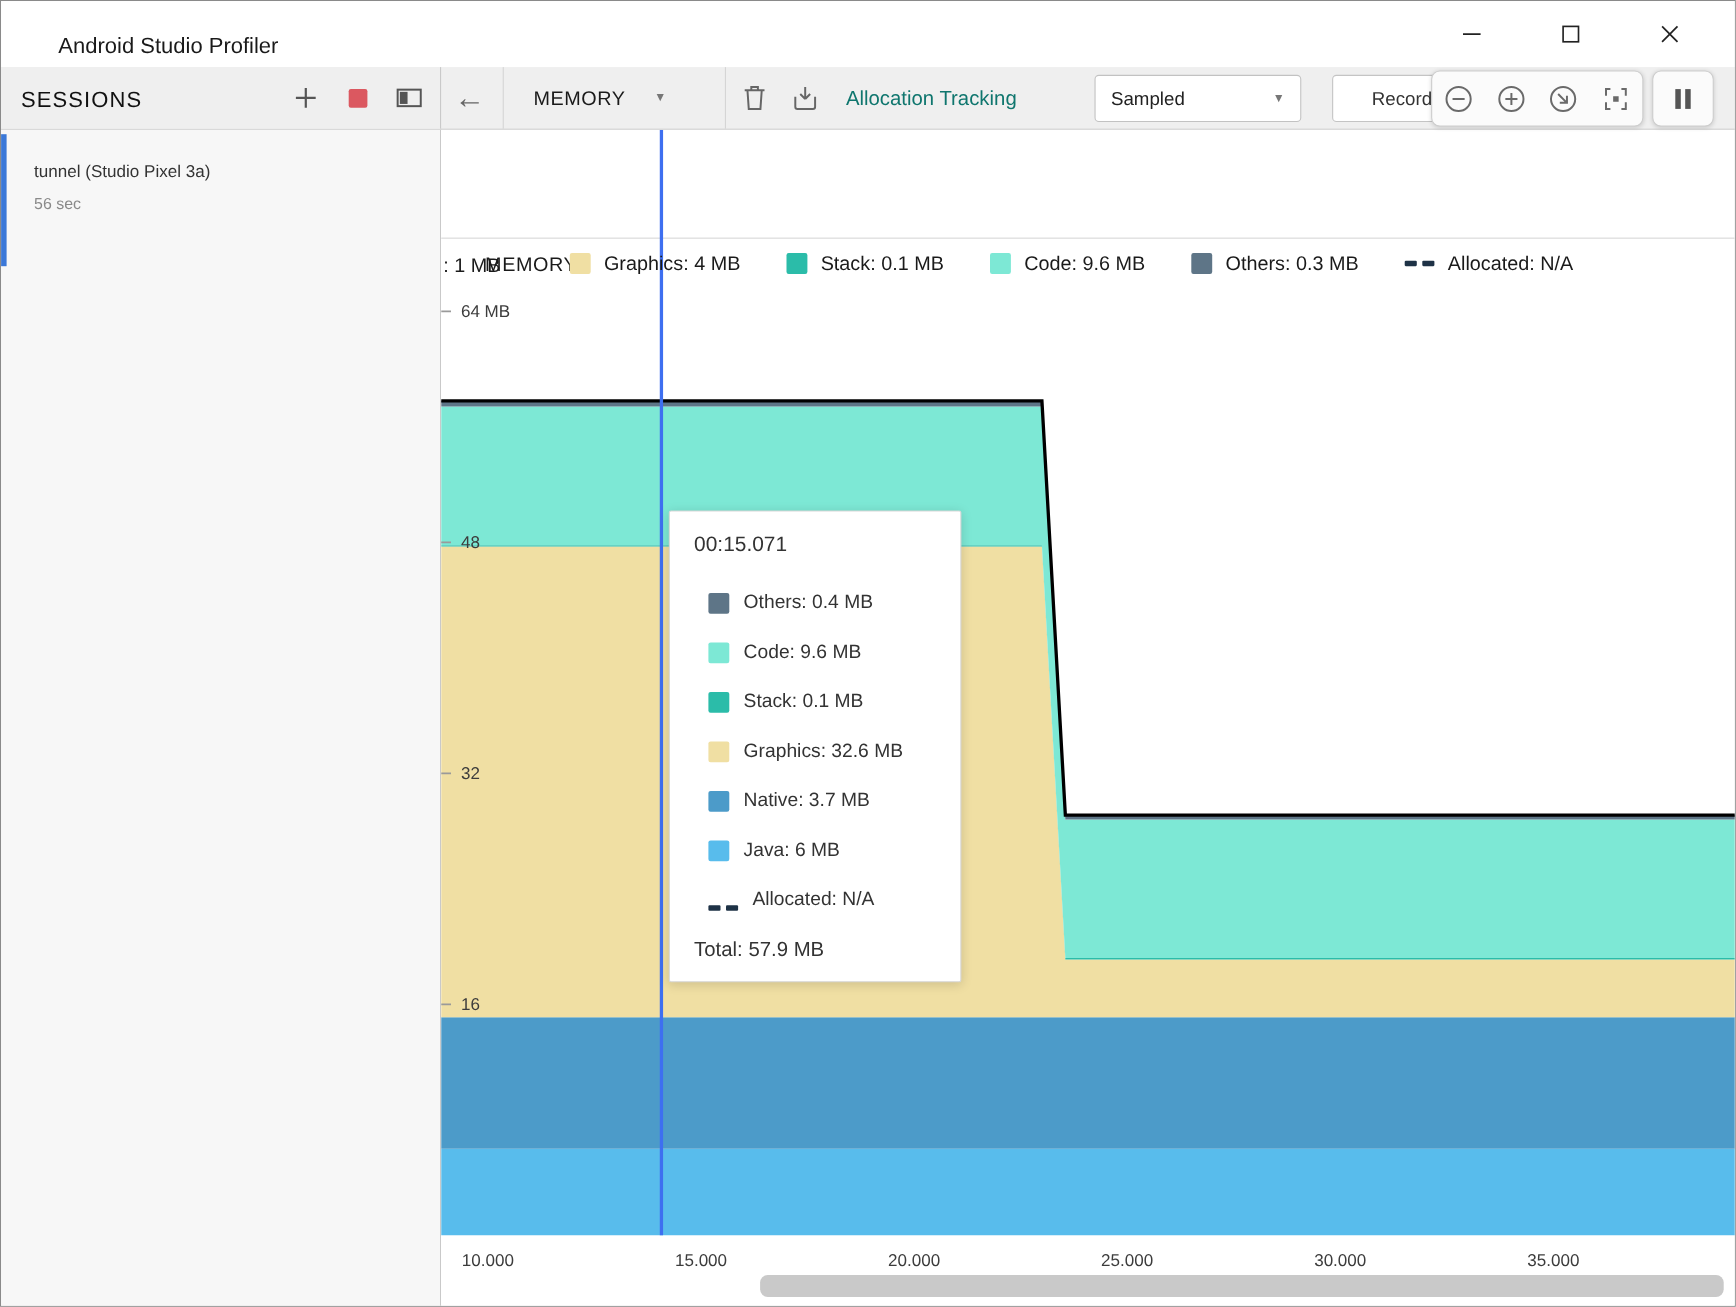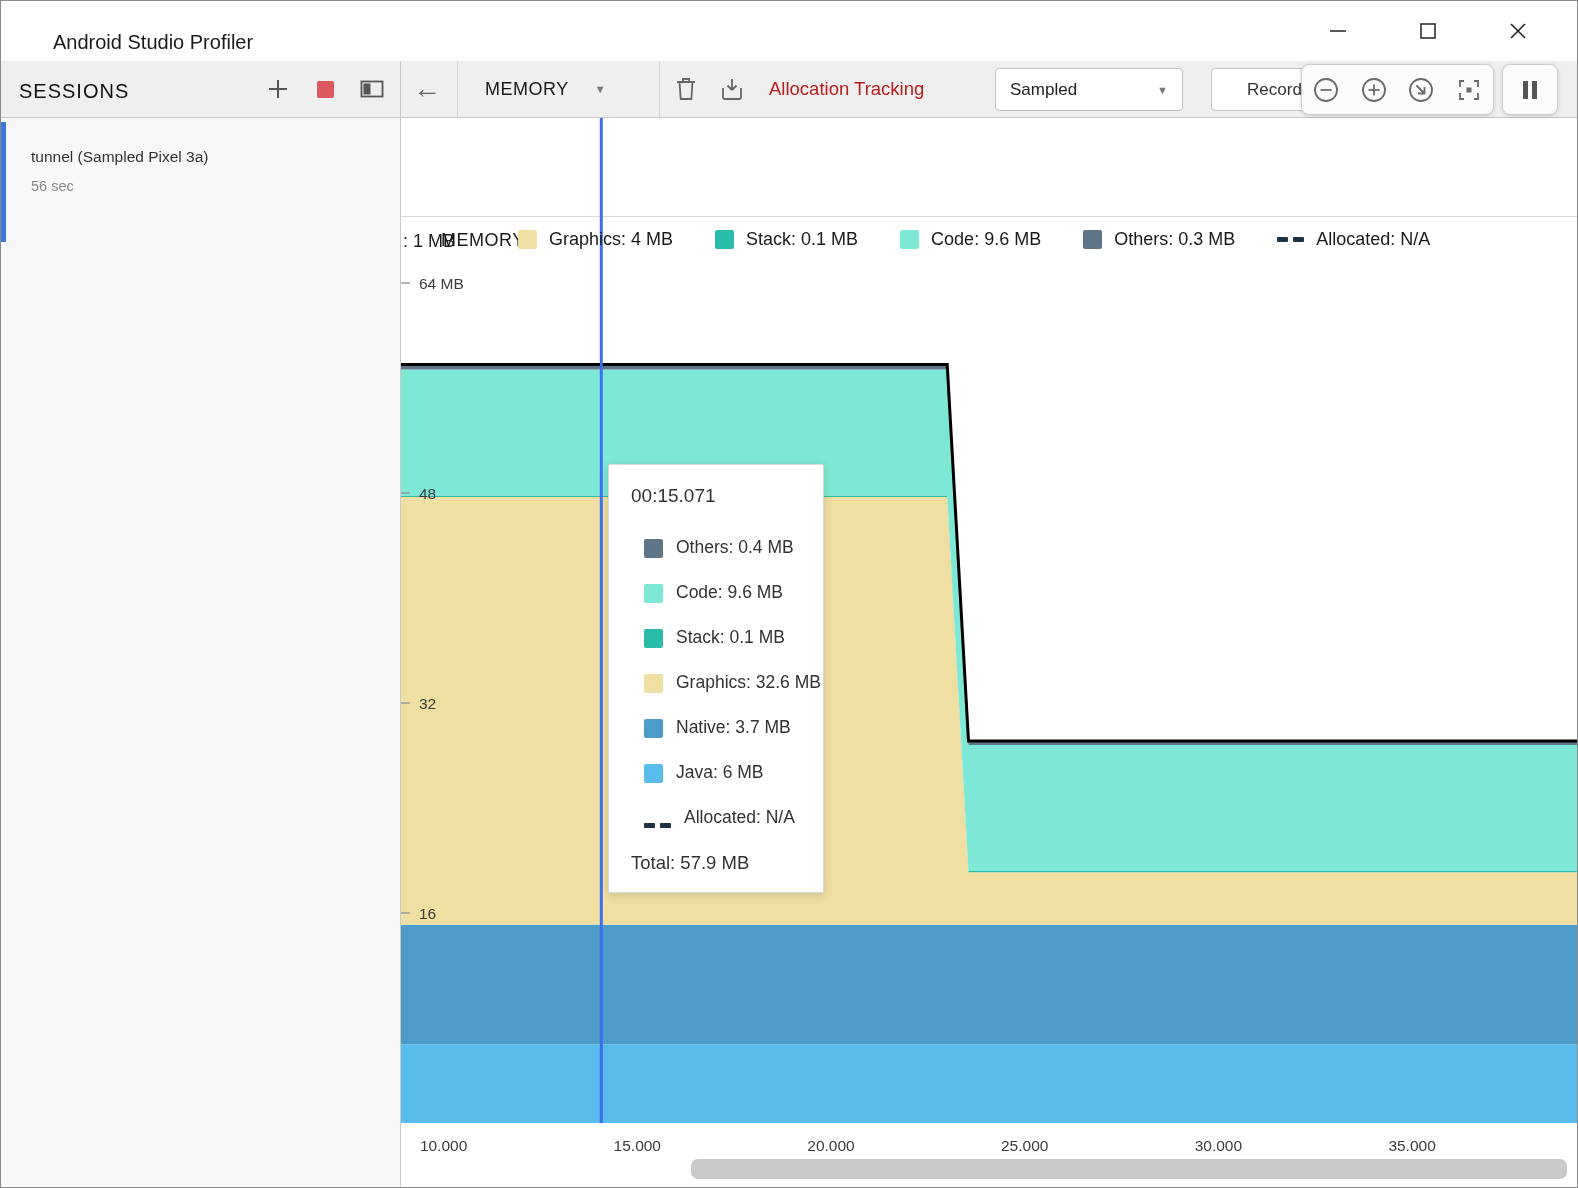--- a/index.html
+++ b/index.html
@@ -20,21 +20,21 @@
   .sessions-header { position:absolute; left:0; top:0; width:400px; height:56px; background:#efefef; border-right:1px solid #c9c9c9; }
   .sessions-label { position:absolute; left:18px; top:19px; font-size:20px; letter-spacing:1px; color:#111; }
   .icon-btn { position:absolute; top:0; height:56px; display:flex; align-items:center; justify-content:center; background:none; border:none; cursor:pointer; }
   .stop-square { width:17px; height:17px; background:#db5860; border-radius:2px; display:block; }
   .profiler-toolbar { position:absolute; left:400px; right:0; top:0; height:56px; }
   .vsep { position:absolute; top:0; width:1px; height:56px; background:#d5d5d5; }
   .back-glyph { font-size:28px; color:#666; line-height:1; }
   .stage-select { position:absolute; left:84px; top:0; height:56px; display:flex; align-items:center; cursor:pointer; }
   .stage-select span.lbl { font-size:18px; color:#1a1a1a; letter-spacing:0.5px; }
   .caret { font-size:11px; color:#777; margin-left:26px; }
-  .alloc-label { position:absolute; left:368px; top:0; height:56px; display:flex; align-items:center; font-size:18.5px; color:#b91c1c; }
+  .alloc-label { position:absolute; left:368px; top:0; height:56px; display:flex; align-items:center; font-size:18.5px; color:#0f766e; }
   .combo { position:absolute; left:594px; top:7px; width:188px; height:43px; background:#fff; border:1px solid #c2c2c2; border-radius:4px; display:flex; align-items:center; padding:0 14px; cursor:pointer; }
   .combo .val { font-size:17px; color:#222; flex:1; }
   .combo .caret { margin-left:0; }
   .record-btn { position:absolute; left:810px; top:7px; width:127px; height:43px; background:#fff; border:1px solid #c4c4c4; border-radius:4px; font-size:17px; color:#333; font-family:inherit; cursor:pointer; z-index:1; text-align:center; }
   .zoom-panel { position:absolute; left:900px; top:3px; width:193px; height:51px; background:#fbfbfb; border:1px solid #cdcdcd; border-radius:8px; box-shadow:0 1px 4px rgba(0,0,0,0.15); display:flex; align-items:center; z-index:2; }
   .zoom-panel button { width:48px; height:49px; background:none; border:none; display:flex; align-items:center; justify-content:center; cursor:pointer; }
   .pause-btn { position:absolute; left:1101px; top:3px; width:56px; height:51px; background:#fbfbfb; border:1px solid #cdcdcd; border-radius:8px; box-shadow:0 1px 4px rgba(0,0,0,0.15); display:flex; align-items:center; justify-content:center; cursor:pointer; z-index:2; }
   
   .sidebar { position:absolute; left:0; top:117px; bottom:0; width:400px; background:#f7f7f7; border-right:1px solid #c9c9c9; }
   .accent { position:absolute; left:0; top:4px; width:5px; height:120px; }
@@ -50,21 +50,21 @@
   #chart-svg { position:absolute; left:0; top:0; font-family:inherit; }
   .legend-partial { position:absolute; left:2px; top:113px; font-size:18px; color:#1a1a1a; }
   .stage-overlay { position:absolute; left:40px; top:112px; font-size:18px; color:#1a1a1a; letter-spacing:0.5px; }
   .legend { position:absolute; left:117px; top:111px; display:flex; align-items:flex-start; gap:42px; }
   .legend-item { display:flex; align-items:center; font-size:18px; color:#1a1a1a; white-space:nowrap; }
   .swatch { width:19px; height:19px; border-radius:2px; margin-right:12px; flex:0 0 auto; }
   .dash-swatch { display:flex; align-items:center; margin-right:12px; }
   .dash-swatch i { display:block; width:11px; height:5px; border-radius:1px; }
   .dash-swatch i + i { margin-left:5px; }
   
-  .tooltip { position:absolute; left:207px; top:346px; width:216px; background:#fff; border:1px solid #d8d8d8; border-radius:2px; box-shadow:0 2px 10px rgba(0,0,0,0.14); padding:20px 22px 18px 22px; z-index:5; }
+  .tooltip { position:absolute; left:207px; top:346px; width:266px; background:#fff; border:1px solid #d8d8d8; border-radius:2px; box-shadow:0 2px 10px rgba(0,0,0,0.14); padding:20px 22px 18px 22px; z-index:5; }
   .tt-time { font-size:19px; color:#333; margin-bottom:30px; }
   .tt-row { display:flex; align-items:flex-end; margin-bottom:24px;padding-left:13px; }
   .tt-row .swatch { width:19px; height:19px; margin-right:13px; }
   .tt-row .lbl { font-size:17.5px; color:#333; white-space:nowrap; }
   .tt-total { font-size:18.5px; color:#333; margin-top:0; }
   
   .scroll-thumb { position:absolute; left:290px; top:1041px; width:876px; height:20px; background:#c9c9c9; border-radius:7px; cursor:pointer; }
 </style>
 </head>
 <body>
@@ -178,21 +178,21 @@
           <rect x="3" y="2" width="5" height="18" fill="#555"></rect>
             <rect x="12" y="2" width="5" height="18" fill="#555"></rect>
         </svg>
       </button>
     </div>
   </div>
 
   <aside class="sidebar">
     <div class="accent" style="background: rgb(59, 120, 216);"></div>
     <div class="session">
-      <div class="sess-name">tunnel (Sampled Pixel 3a)</div>
+      <div class="sess-name">tunnel (Studio Pixel 3a)</div>
       <div class="sess-dur">56 sec</div>
     </div>
   </aside>
 
   <main class="main">
     <div class="hline"></div>
 
     <svg id="chart-svg" width="1178" height="1071">
         <path d="M0.0,926.3 L546.2,926.3 L567.5,926.3 L1181.6,926.3 L1181.6,1005.0 L567.5,1005.0 L546.2,1005.0 L0.0,1005.0 Z" fill="#58bcec"></path>
         <path d="M0.0,806.8 L546.2,806.8 L567.5,806.8 L1181.6,806.8 L1181.6,926.3 L567.5,926.3 L546.2,926.3 L0.0,926.3 Z" fill="#4c9bc9"></path>

